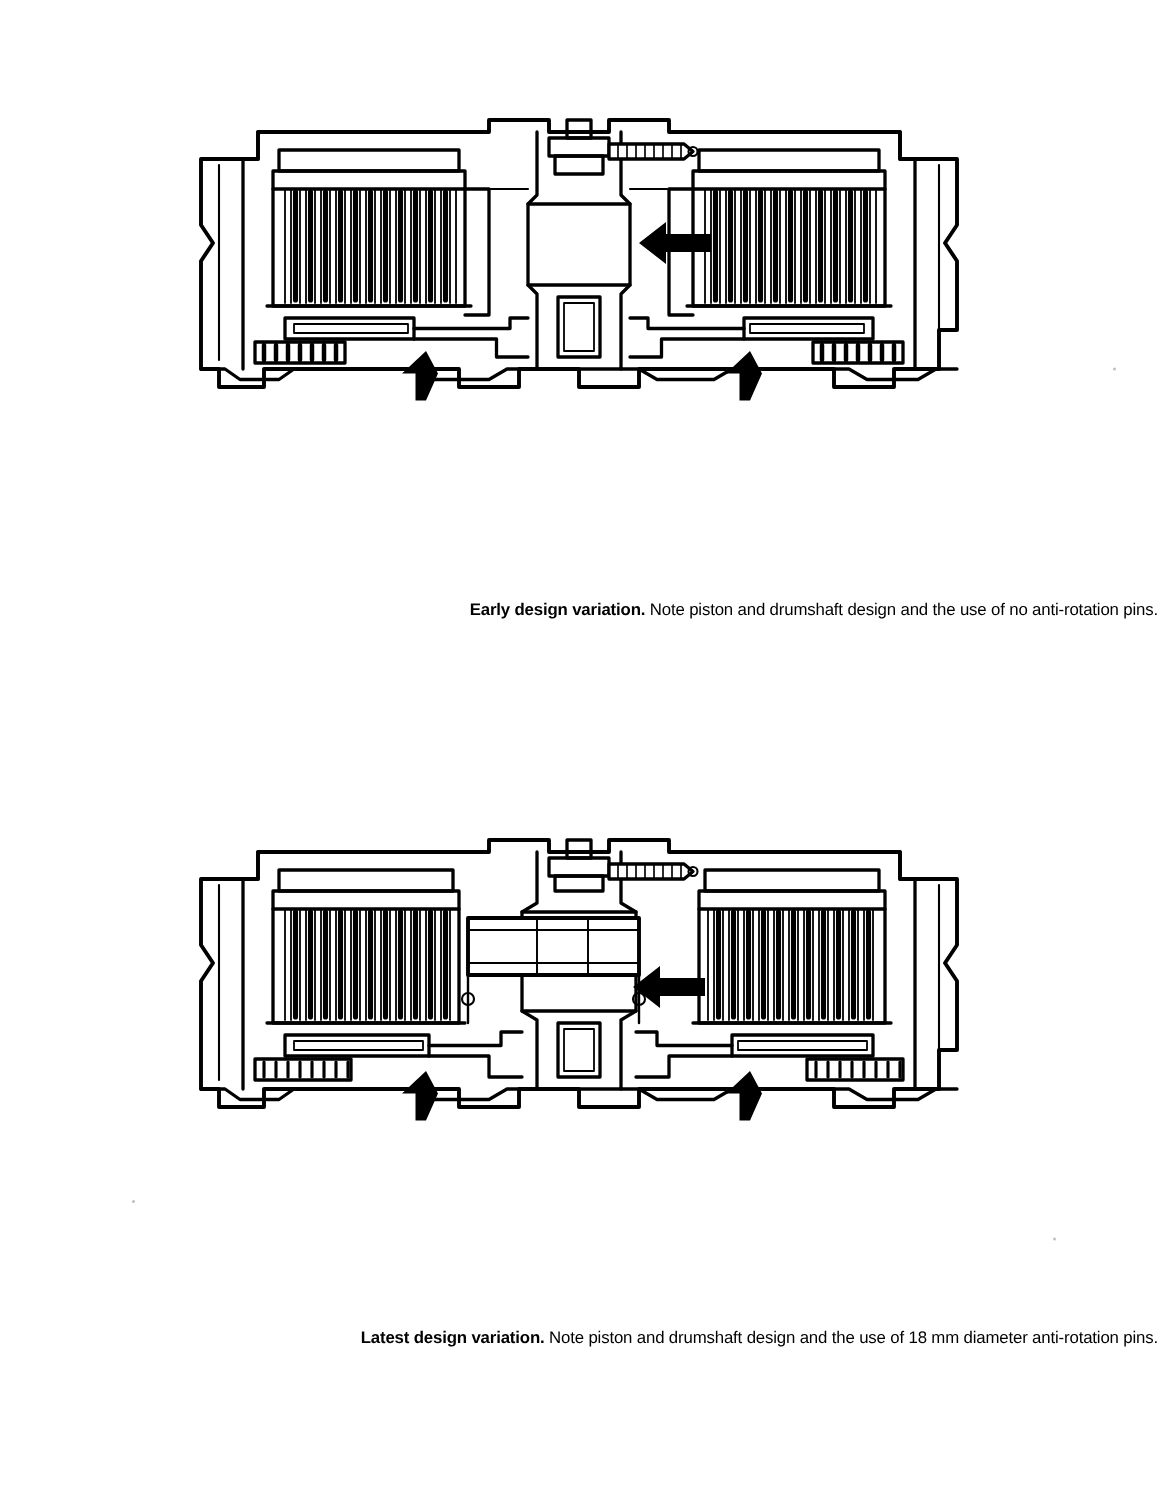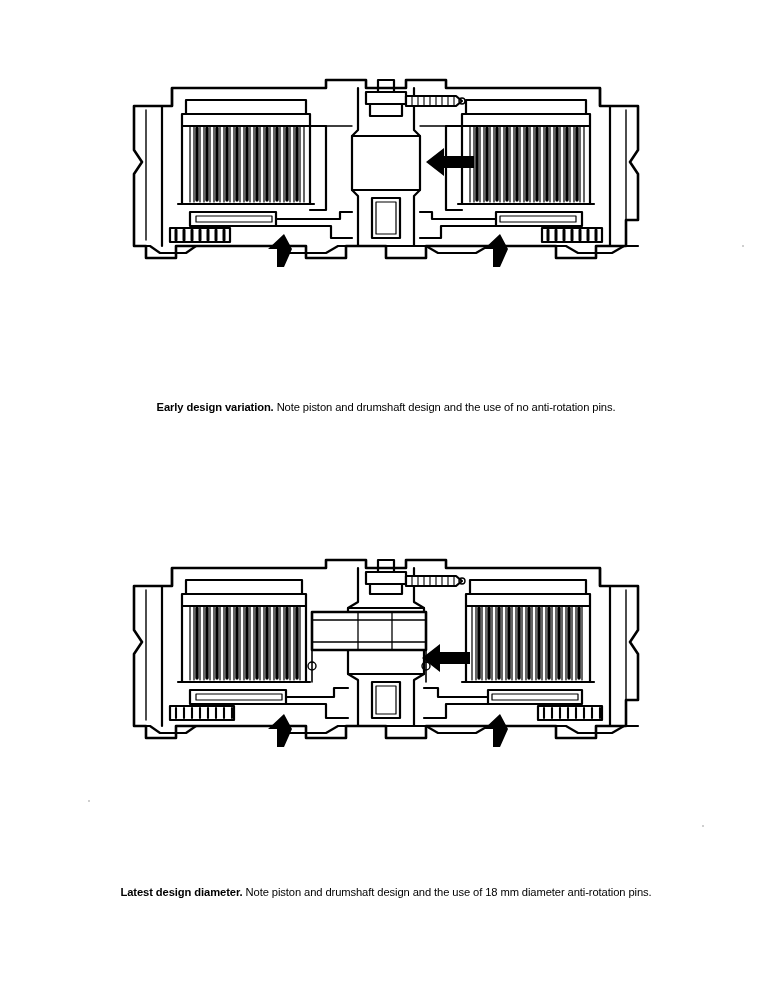--- a/index.html
+++ b/index.html
@@ -33,21 +33,21 @@
     margin: 0 auto;
   }
 
   .caption {
     position: absolute;
     left: 0;
     width: 772px;
     font-size: 11.2px;
     line-height: 1.3;
     letter-spacing: -0.1px;
-    text-align: center;
+    text-align: right;
     color: #000;
   }
   #caption-1 { top: 400px; }
   #caption-2 { top: 885px; }
   .caption-inner {
     display: inline-block;
     white-space: nowrap;
   }
   .caption-lead {
     font-weight: bold;
@@ -292,21 +292,21 @@
         <path d="M142 183 L150 165 L157 165 L157 183 L166 183 L150 198 Z" fill="#000000" transform="rotate(180 154 181)"></path>
       </g>
       <g>
         <path d="M358 183 L366 165 L373 165 L373 183 L382 183 L366 198 Z" fill="#000000" transform="rotate(180 370 181)"></path>
       </g>
     </svg>
   </div>
 
   <div class="caption" id="caption-2">
     <span class="caption-inner">
-      <span class="caption-lead">Latest design diameter.</span><span class="caption-text"> Note piston and drumshaft design and the use of 18 mm diameter anti-rotation pins.</span>
+      <span class="caption-lead">Latest design variation.</span><span class="caption-text"> Note piston and drumshaft design and the use of 18 mm diameter anti-rotation pins.</span>
     </span>
   </div>
 
   <div class="speck" style="left:88px; top:800px;"></div>
   <div class="speck" style="left:742px; top:245px;"></div>
   <div class="speck" style="left:702px; top:825px;"></div>
 
 </div>
 
 </body></html>

